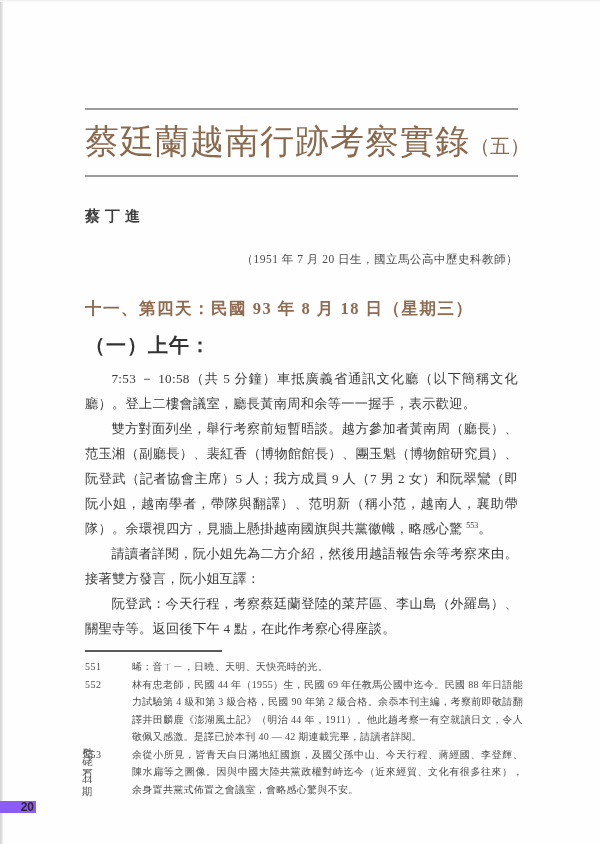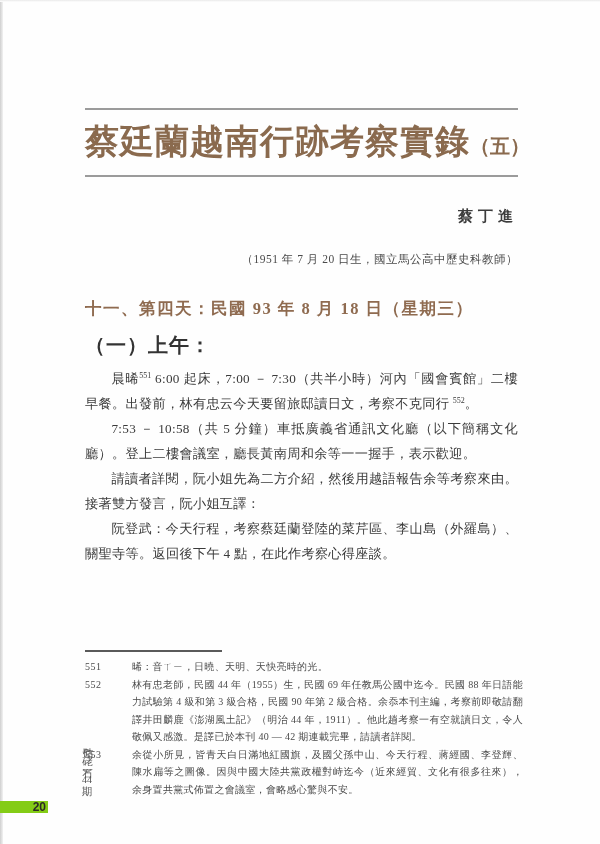--- a/index.html
+++ b/index.html
@@ -26,28 +26,28 @@
 
   .rule { height: 2px; background: #9b9b9b; width: 100%; }
   .rule-top { margin-top: 108px; }
   .rule-bottom { margin-top: 10px; }
 
   .title-line {
     margin-top: 9px;
     text-align: center;
     white-space: nowrap;
     color: #8a6a4e;
-    font-weight: bold;
+    font-weight: normal;
   }
   .title-main { font-size: 34px; letter-spacing: 1px; }
   .title-part { font-size: 20px; letter-spacing: 0; }
 
   .author {
     margin-top: 30px;
-    text-align: right;
+    text-align: left;
     font-size: 15px;
     font-weight: bold;
     letter-spacing: 5px;
     color: #3c3c3c;
   }
   .author-bio {
     margin-top: 26px;
     text-align: right;
     font-size: 11.5px;
     letter-spacing: 0.5px;
@@ -104,22 +104,22 @@
     left: 76px; top: 746px; width: 22px;
     display: flex; flex-direction: column; align-items: center;
     color: #555;
   }
   .journal-name { writing-mode: vertical-rl; font-size: 10.5px; letter-spacing: 1px; }
   .journal-issue { font-size: 10px; margin-top: 12px; }
   .journal-unit { font-size: 10.5px; }
 
   .page-bar {
     position: absolute;
-    left: 0; top: 801px; width: 48px; height: 12px;
-    background: #84cc16;
+    left: 0; top: 801px; width: 36px; height: 12px;
+    background: #8b5cf6;
   }
   .page-number {
     position: absolute; right: 2px; top: 0;
     font-size: 12px; line-height: 12px;
     font-weight: bold; color: #2d2a25;
     font-family: "Liberation Sans", "DejaVu Sans", sans-serif;
   }
   .page-date {
     position: absolute; left: 46px; top: 842px;
     font-size: 9px; line-height: 11px; color: #777;
@@ -141,22 +141,22 @@
 
   <div class="rule rule-bottom"></div>
 
   <div class="author">蔡丁進</div>
   <div class="author-bio">（1951 年 7 月 20 日生，國立馬公高中歷史科教師）</div>
 
   <h2 class="section-heading">十一、第四天：民國 93 年 8 月 18 日（星期三）</h2>
   <h3 class="sub-heading">（一）上午：</h3>
 
   <div class="body-text">
-    <p>晨晞<sup class="fnref">551</sup> 6:00 起床，7:00 － 7:30（共半小時）河內「國會賓館」二樓早餐。出發前，林有忠云今天要留旅邸讀日文，考察不克同行 <sup class="fnref">552</sup>。</p>
     <p>7:53 － 10:58（共 5 分鐘）車抵廣義省通訊文化廳（以下簡稱文化廳）。登上二樓會議室，廳長黃南周和余等一一握手，表示歡迎。</p>
+    <p>雙方對面列坐，舉行考察前短暫晤談。越方參加者黃南周（廳長）、范玉湘（副廳長）、裴紅香（博物館館長）、團玉魁（博物館研究員）、阮登武（記者協會主席）5 人；我方成員 9 人（7 男 2 女）和阮翠鸞（即阮小姐，越南學者，帶隊與翻譯）、范明新（稱小范，越南人，襄助帶隊）。余環視四方，見牆上懸掛越南國旗與共黨徽幟，略感心驚 <sup class="fnref">553</sup>。</p>
     <p>請讀者詳閱，阮小姐先為二方介紹，然後用越語報告余等考察來由。接著雙方發言，阮小姐互譯：</p>
     <p>阮登武：今天行程，考察蔡廷蘭登陸的菜芹區、李山島（外羅島）、關聖寺等。返回後下午 4 點，在此作考察心得座談。</p>
   </div>
 
 </div>
 
 <div class="footnotes">
   <div class="fn-divider"></div>
   <div class="fn-row">
     <span class="fn-num">551</span>

